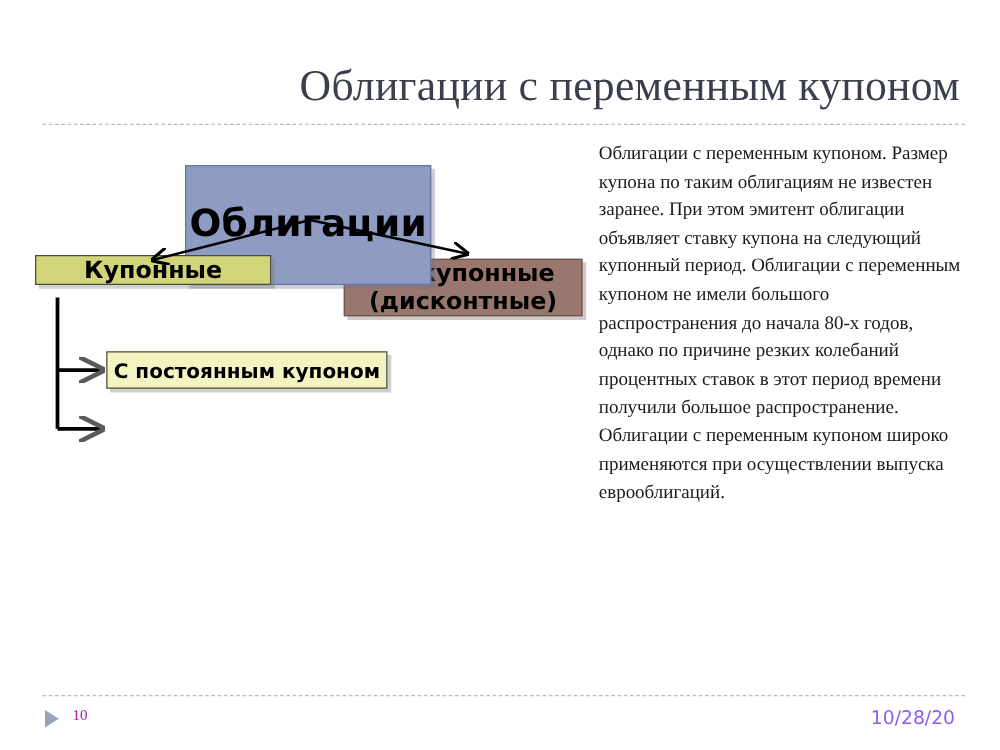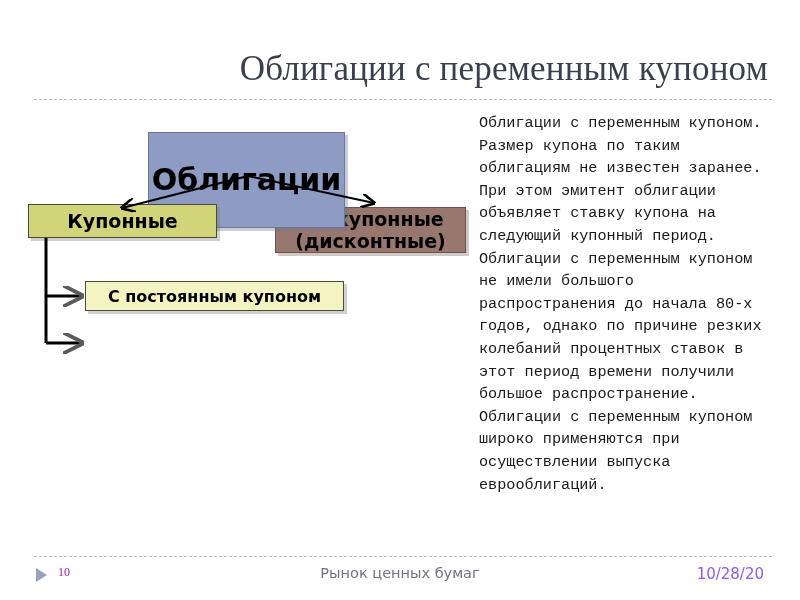--- a/index.html
+++ b/index.html
@@ -74,21 +74,21 @@
     line-height: 36px;
     padding: 4px 6px;
     z-index: 4;
     box-shadow: 3px 3px 0 rgba(110,115,140,0.35);
   }
 
   #node-kuponnye {
     left: 28px;
     top: 204px;
     width: 189px;
-    height: 34px;
+    height: 24px;
     background: #d2d47a;
     font-size: 19px;
     z-index: 5;
   }
 
   #node-beskuponnye {
     left: 275px;
     top: 207px;
     width: 191px;
     height: 46px;
@@ -96,21 +96,21 @@
     border: 1px solid #6d534c;
     font-size: 19px;
     line-height: 22px;
     z-index: 3;
     box-shadow: 3px 3px 0 rgba(120,100,95,0.35);
   }
 
   #node-postoyannym {
     left: 85px;
     top: 281px;
-    width: 259px;
+    width: 225px;
     height: 30px;
     background: #f4f4c2;
     font-size: 16px;
     z-index: 5;
   }
 
   #node-peremennym {
     left: 85px;
     top: 327px;
     width: 265px;
@@ -129,21 +129,21 @@
     z-index: 6;
     pointer-events: none;
   }
 
   
   #body-text {
     position: absolute;
     left: 479px;
     top: 112px;
     width: 290px;
-    font-family: Liberation Mono, monospace;
+    font-family: Liberation Serif, serif;
     font-size: 15.2px;
     line-height: 22.6px;
     color: #1a1a1a;
     text-align: left;
   }
 
   
   #footer { position: absolute; left: 0; top: 560px; width: 800px; height: 32px; }
   #footer-triangle {
     position: absolute;
@@ -224,15 +224,14 @@
     <path d="M 46 343 L 82 343" fill="none" stroke="#000000" stroke-width="3" marker-end="url(#arrow-open-gray)"></path>
   </svg>
 </div>
 
 <div id="body-text">Облигации с переменным купоном. Размер купона по таким облигациям не известен заранее. При этом эмитент облигации объявляет ставку купона на следующий купонный период. Облигации с переменным купоном не имели большого распространения до начала 80-х годов, однако по причине резких колебаний процентных ставок в этот период времени получили большое распространение. Облигации с переменным купоном широко применяются при осуществлении выпуска еврооблигаций.</div>
 
 <div class="rule" id="rule-footer"></div>
 <div id="footer">
   <div id="footer-triangle"></div>
   <div id="footer-slide-number">10</div>
-  <div id="footer-center">Рынок ценных бумаг</div>
   <div id="footer-date">10/28/20</div>
 </div>
 
 </body></html>

